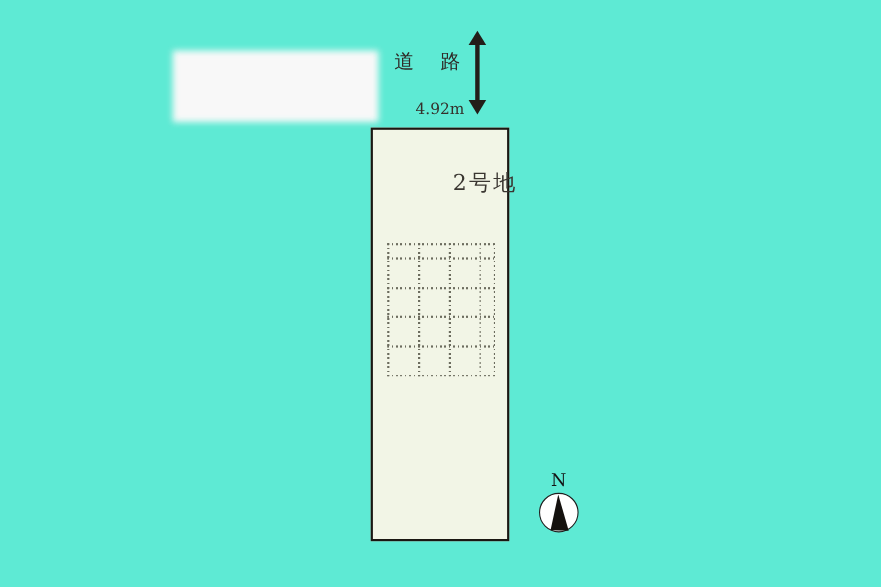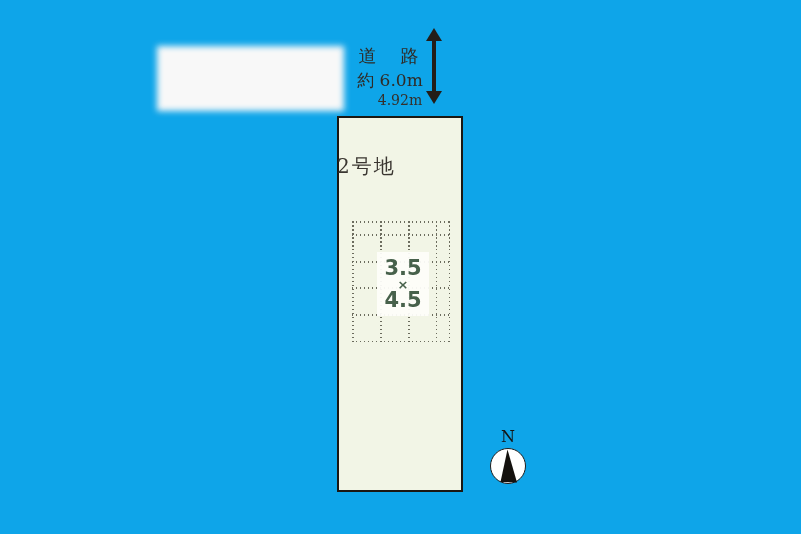--- a/index.html
+++ b/index.html
@@ -4,21 +4,21 @@
 <style>
   html, body {
     margin: 0;
     padding: 0;
     background: #ffffff;
   }
   .stage {
     position: relative;
     width: 801px;
     height: 534px;
-    background: #0ea5e9;
+    background: #5eead4;
     overflow: hidden;
     font-family: "DejaVu Serif", "Liberation Serif", serif;
     color: #2f2b27;
   }
   
   .artifact {
     position: absolute;
     left: 157px; top: 46px;
     width: 187px; height: 65px;
     background: #f8f8f8;
@@ -78,23 +78,25 @@
     left: 337px; top: 116px;
     width: 126px; height: 376px;
     box-sizing: border-box;
     background: #f2f5e6;
     border: 2px solid #1b1712;
   }
   .lot-name {
     position: absolute;
     left: 337px; top: 153px;
     width: 126px;
+    text-align: center;
     font-size: 20px;
     letter-spacing: 2px;
     color: #3a3631;
+    padding-left: 41px;
   }
   
   .grid {
     position: absolute;
     left: 352px; top: 221px;
     width: 98px; height: 121px;
   }
   .gl { position: absolute; }
   .gl.h {
     left: 0; width: 98px; height: 1.5px;
@@ -147,21 +149,20 @@
 </style>
 </head>
 <body>
 
 <div class="stage">
 
   <div class="artifact"></div>
 
   <div class="road-label">道　路</div>
 
-  <div class="road-width">約 6.0m</div>
 
   <div class="arrow">
     <div class="arrow-head-up"></div>
     <div class="arrow-shaft"></div>
     <div class="arrow-head-down"></div>
   </div>
 
   <div class="frontage">4.92m</div>
 
   <div class="lot"></div>
@@ -175,25 +176,20 @@
     <div class="gl h" style="top:66px"></div>
     <div class="gl h" style="top:93px"></div>
     <div class="gl h" style="top:119.5px"></div>
     <div class="gl v" style="left:0"></div>
     <div class="gl v" style="left:28px"></div>
     <div class="gl v" style="left:56px"></div>
     <div class="gl v" style="left:83.5px"></div>
     <div class="gl v" style="left:96.5px"></div>
   </div>
 
-  <div class="dims">
-    <div class="num">3.5</div>
-    <div class="times">×</div>
-    <div class="num">4.5</div>
-  </div>
 
   <div class="compass-n">N</div>
 
   <div class="compass-circle"></div>
 
   <svg class="compass-needle" viewBox="0 0 36 36" width="36" height="36">
     <polygon points="17.5,1.5 10.5,34 27,34.5" fill="#14110e"></polygon>
   </svg>
 
 </div>

